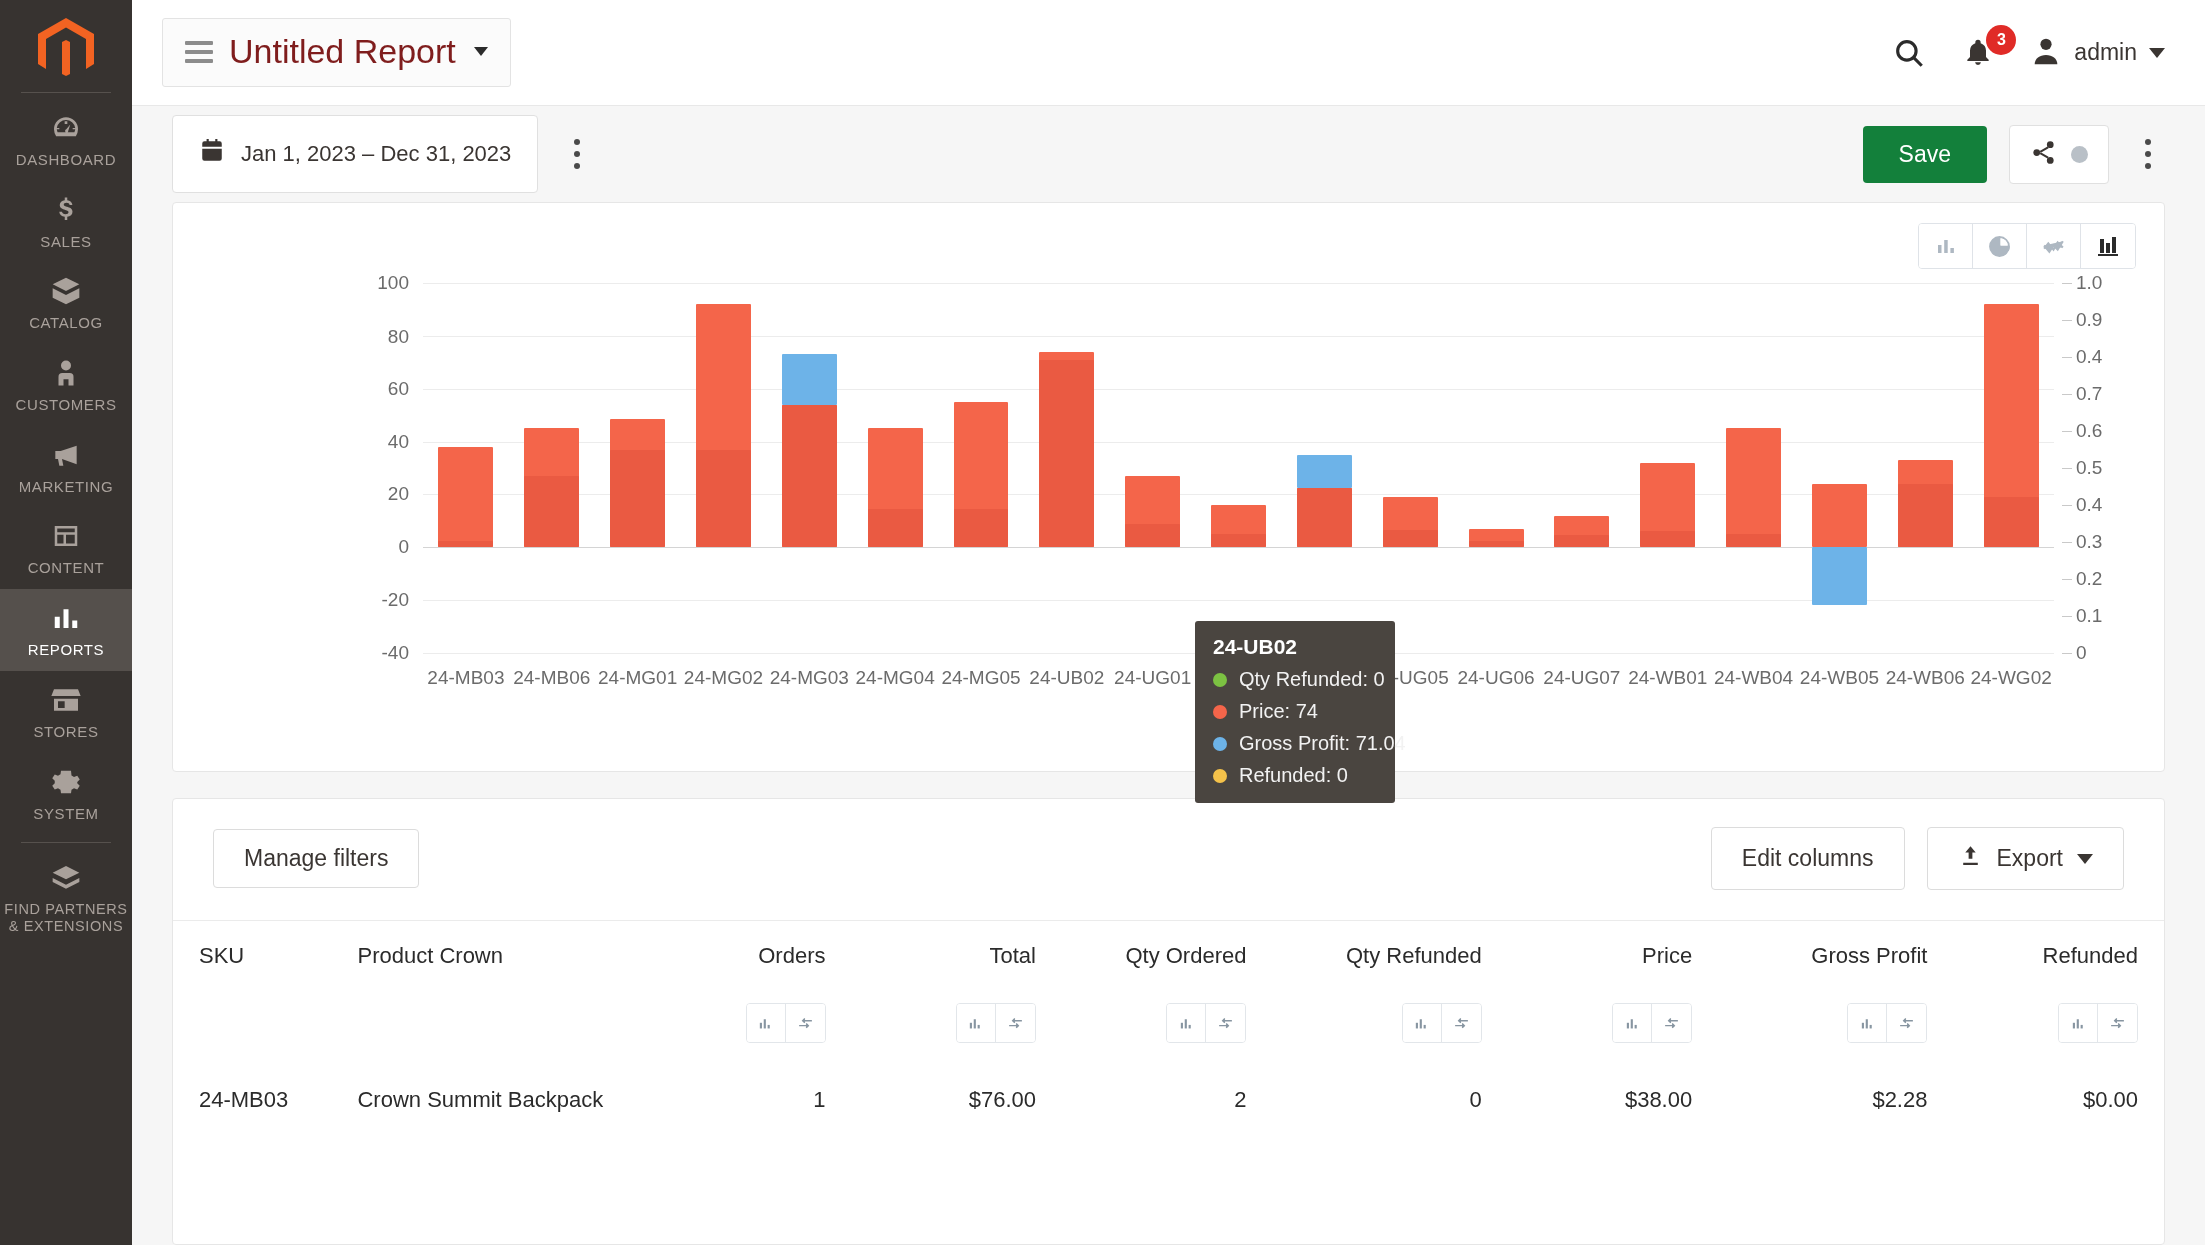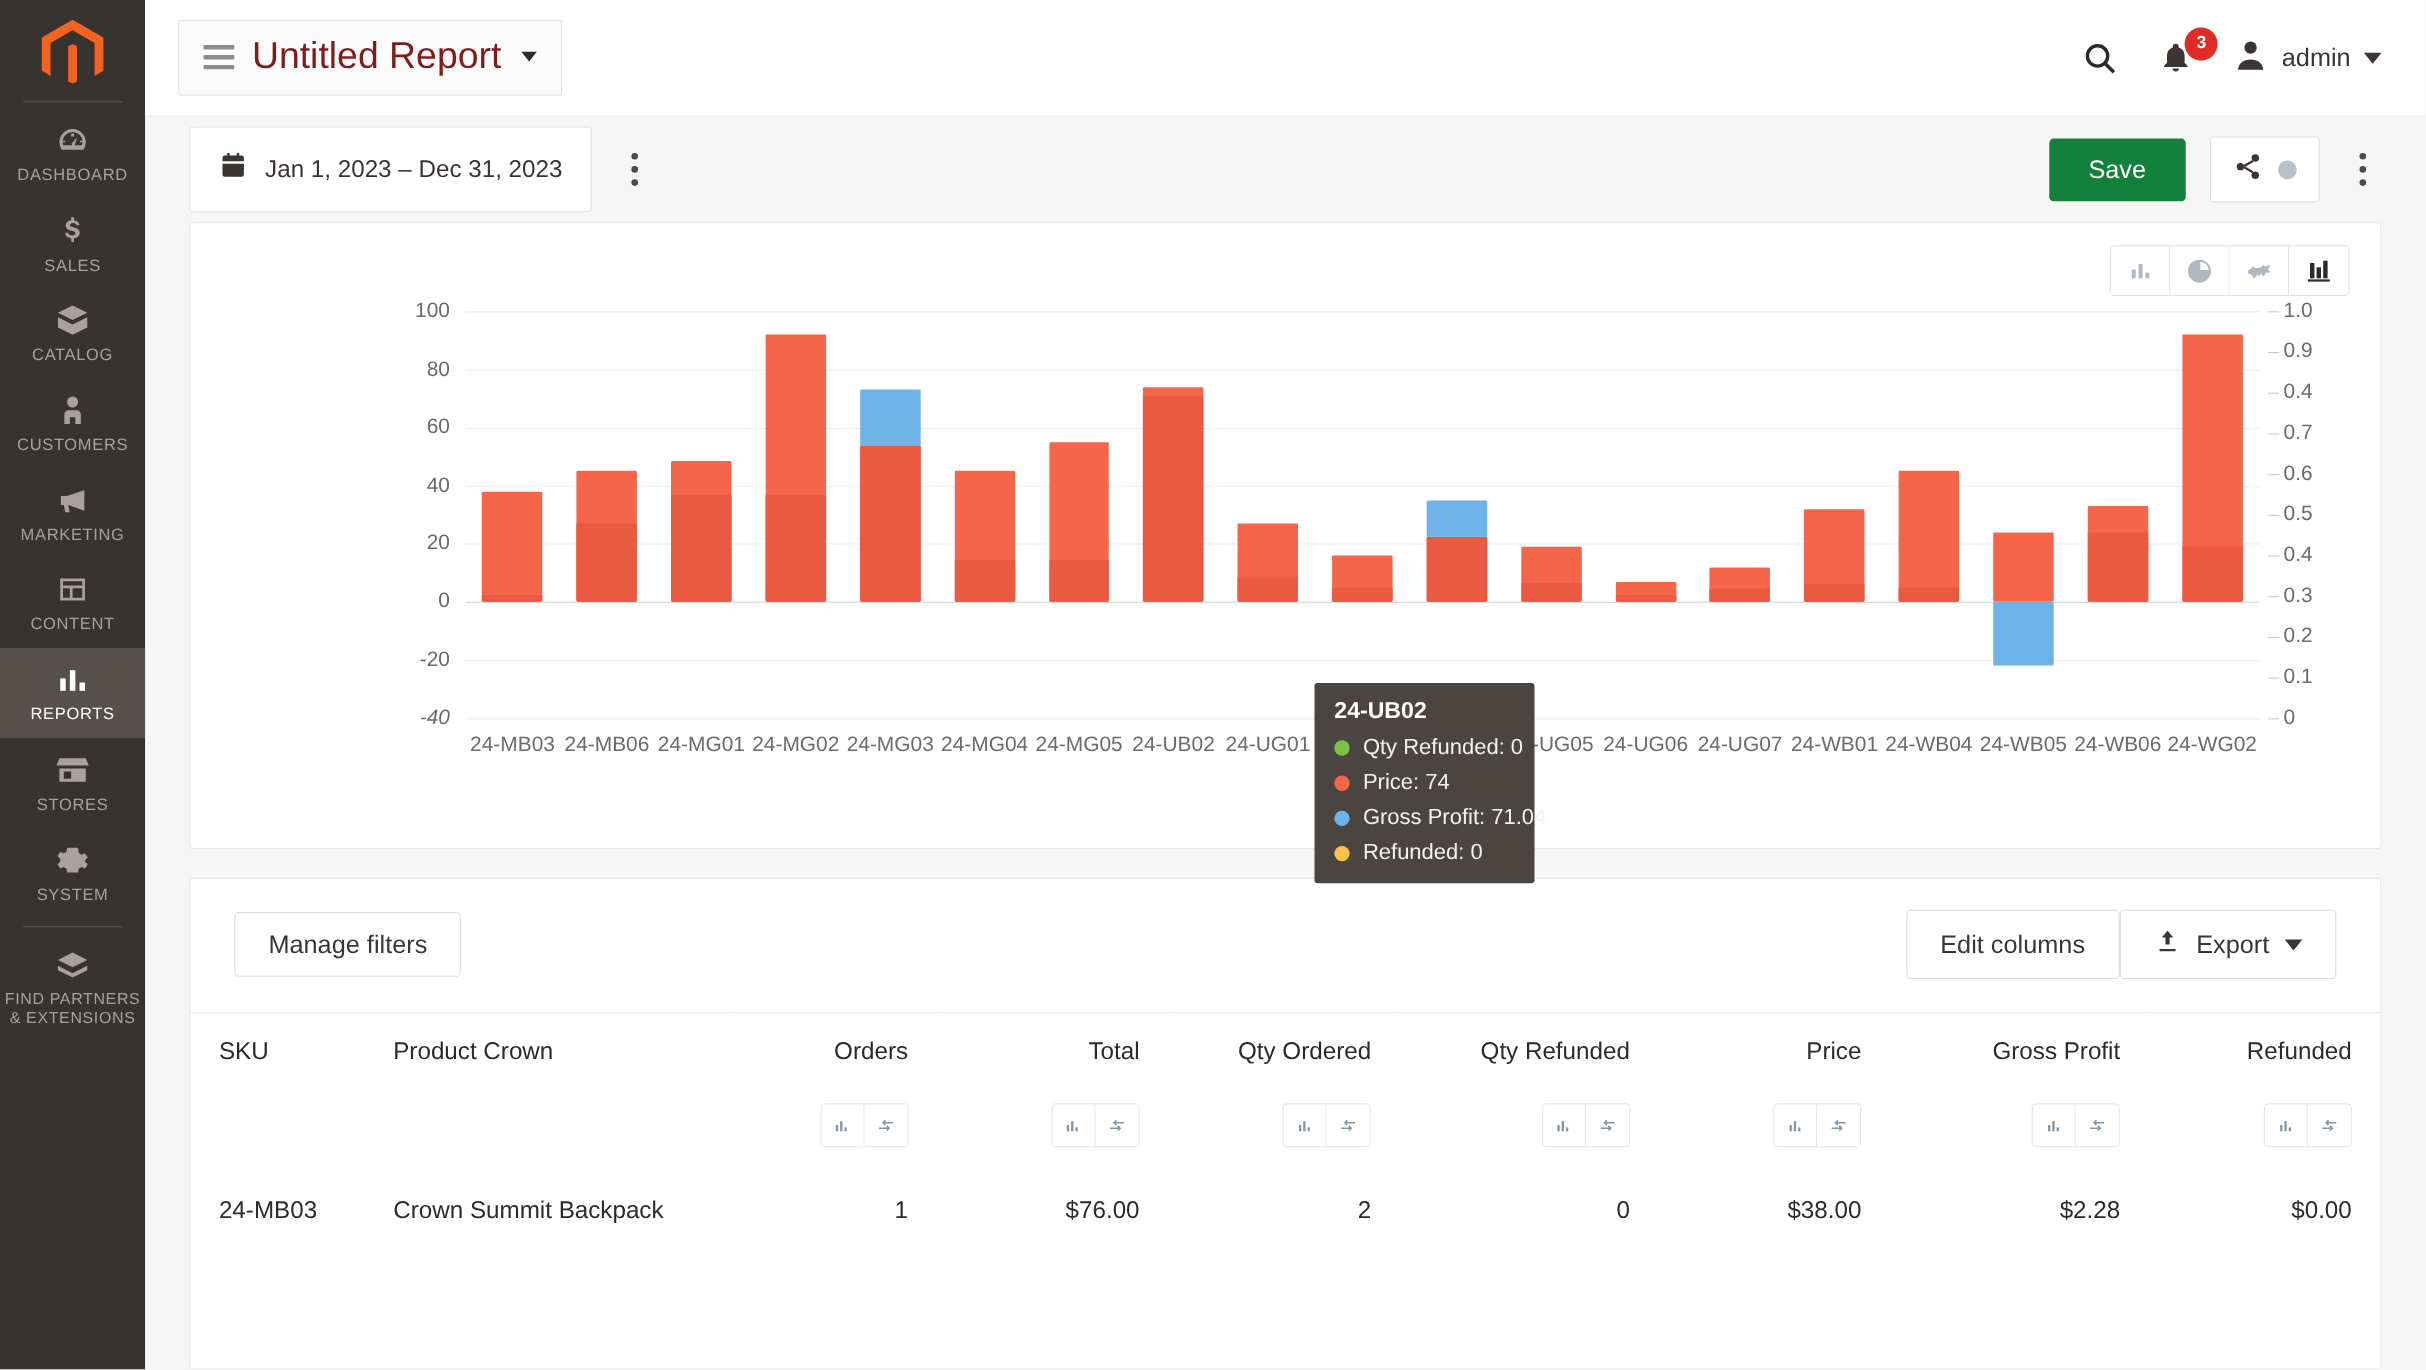--- a/index.html
+++ b/index.html
@@ -142,21 +142,21 @@
   .tt-txt { color:#f2f2f2; font-size:20px; white-space:nowrap; }
 
   
   .table-card { margin-top: 26px; flex: 1 1 auto; }
   .tbl-toolbar { display:flex; align-items:center; justify-content:space-between; padding: 28px 40px 30px; }
   .btn-outline {
     background:#fff;border:1px solid #dcdcdc;border-radius:4px;
     font-size:23px;color:#3a3532;padding:15px 30px;cursor:pointer;font-family:inherit;
     display:flex;align-items:center;gap:14px;
   }
-  .tbl-right { display:flex; }
+  .tbl-right { display:flex; gap:22px; }
   table { width:100%; border-collapse:collapse; table-layout:fixed; }
   th, td { font-size:22px; color:#2b2b2b; }
   thead th {
     font-weight:normal; text-align:right; padding:22px 26px 26px;
     border-top:1px solid #ebebeb;
   }
   thead th.l { text-align:left; }
   .ctrl-row td { padding: 8px 26px 20px; text-align:right; }
   .ctrl-pair { display:inline-flex; border:1px solid #e2e6ea; border-radius:4px; overflow:hidden; }
   .ctrl-pair div { width:39px;height:38px;display:flex;align-items:center;justify-content:center;cursor:pointer;background:#fff; }
@@ -396,21 +396,21 @@
             <div class="ytick-l" style="top: 105.714px;">60</div>
             <div class="gridline" style="top: 158.571px;"></div>
             <div class="ytick-l" style="top: 158.571px;">40</div>
             <div class="gridline" style="top: 211.429px;"></div>
             <div class="ytick-l" style="top: 211.429px;">20</div>
             <div class="zero-line" style="top: 264.286px;"></div>
             <div class="ytick-l" style="top: 264.286px;">0</div>
             <div class="gridline" style="top: 317.143px;"></div>
             <div class="ytick-l" style="top: 317.143px;">-20</div>
             <div class="gridline" style="top: 370px;"></div>
-            <div class="ytick-l" style="top: 370px; font-style: italic;">-40</div>
+            <div class="ytick-l" style="top: 370px;">-40</div>
             <div class="ytick-r" style="top: 0px;">1.0</div>
             <div class="ytick-r" style="top: 37px;">0.9</div>
             <div class="ytick-r" style="top: 74px;">0.4</div>
             <div class="ytick-r" style="top: 111px;">0.7</div>
             <div class="ytick-r" style="top: 148px;">0.6</div>
             <div class="ytick-r" style="top: 185px;">0.5</div>
             <div class="ytick-r" style="top: 222px;">0.4</div>
             <div class="ytick-r" style="top: 259px;">0.3</div>
             <div class="ytick-r" style="top: 296px;">0.2</div>
             <div class="ytick-r" style="top: 333px;">0.1</div>

